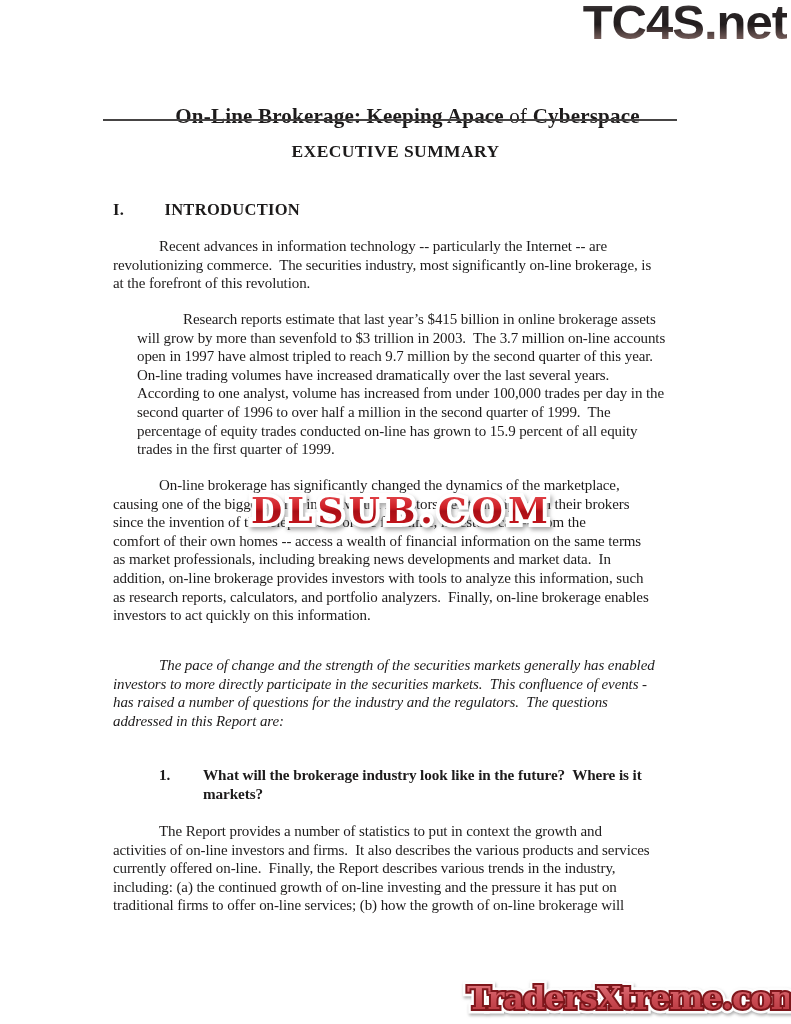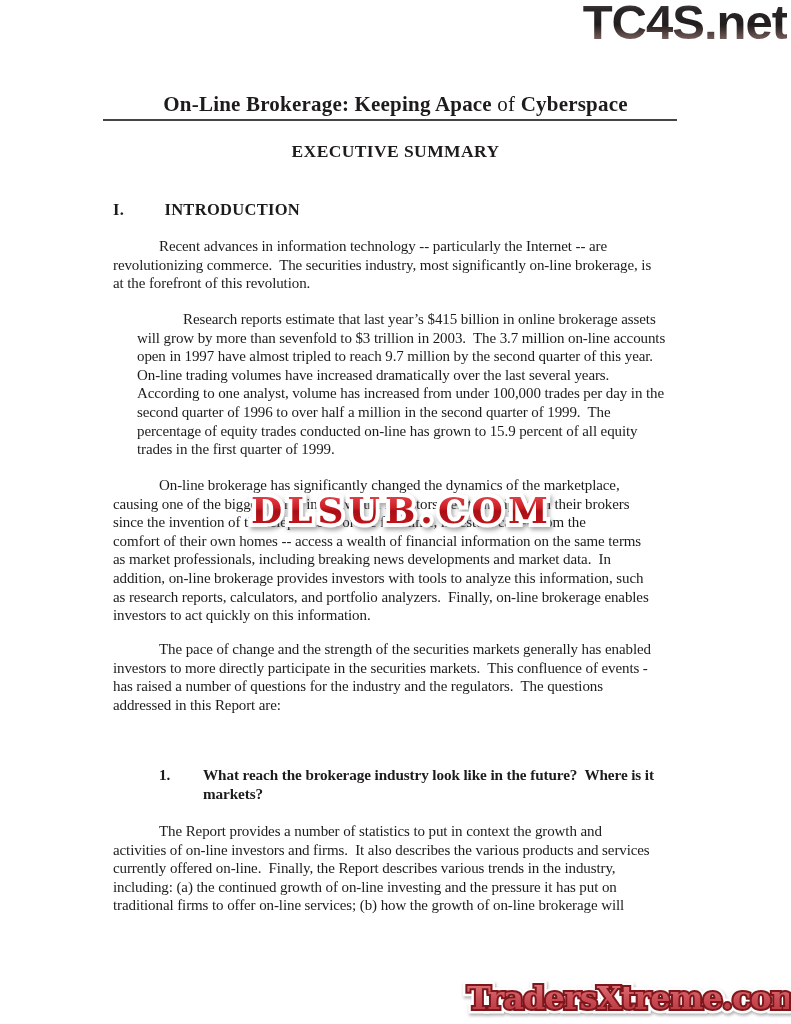--- a/index.html
+++ b/index.html
@@ -12,36 +12,36 @@
     position:absolute;top:-6px;right:4px;
     font-family:"Liberation Sans",sans-serif;font-weight:bold;
     font-size:49px;letter-spacing:-1px;filter:blur(0.4px);
   }
   .tc4s span{
     background:linear-gradient(180deg,#767070 0%,#2c2728 26%,#211c1d 55%,#7c625f 84%,#a88c89 100%);
     -webkit-background-clip:text;background-clip:text;color:transparent;
   }
   
   .title{
-    position:absolute;left:113px;top:92px;width:565px;margin:0;
+    position:absolute;left:113px;top:92px;width:565px;margin:12px;
     text-align:center;font-size:21px;font-weight:bold;letter-spacing:0.2px;white-space:nowrap;
   }
   .title .reg{font-weight:normal;}
   .title-rule{position:absolute;left:103px;top:119px;width:574px;height:2px;background:#464444;}
   .exec{
     position:absolute;left:113px;top:141px;width:565px;margin:0;text-align:center;
     font-size:17.5px;font-weight:bold;letter-spacing:0.4px;
   }
   .section{position:absolute;left:113px;top:200px;font-size:16.5px;font-weight:bold;letter-spacing:0.3px;}
   .sec-num{display:inline-block;width:47px;}
   
   .para{position:absolute;left:113px;width:565px;font-size:15px;line-height:18.6px;letter-spacing:-0.1px;}
   .line{white-space:pre;}
   .indent{padding-left:46px;}
-  .p1{top:237px;} .p2{top:310px;margin-left:24px;} .p3{top:476px;} .p4{top:640px;} .p5{top:822px;}
+  .p1{top:237px;} .p2{top:310px;margin-left:24px;} .p3{top:476px;} .p4{top:656px;font-style:italic;} .p5{top:822px;}
   
   .item{
     position:absolute;left:159px;top:766px;display:flex;
     font-weight:bold;font-size:15.2px;line-height:18.8px;letter-spacing:-0.1px;
   }
   .item-num{flex:0 0 44px;}
   
   .dlsub{
     position:absolute;left:251px;top:483px;width:300px;height:54px;
     filter:drop-shadow(2px 3px 2px rgba(70,70,70,0.45));
@@ -127,21 +127,21 @@
   <div class="para p4">
     <div class="line indent">The pace of change and the strength of the securities markets generally has enabled</div>
     <div class="line">investors to more directly participate in the securities markets.  This confluence of events -</div>
     <div class="line">has raised a number of questions for the industry and the regulators.  The questions</div>
     <div class="line">addressed in this Report are:</div>
   </div>
 
   <div class="item">
     <span class="item-num">1.</span>
     <div>
-      <div class="line">What reach the brokerage industry look like in the future?  Where is it</div>
+      <div class="line">What will the brokerage industry look like in the future?  Where is it</div>
       <div class="line">markets?</div>
     </div>
   </div>
 
   <div class="para p5">
     <div class="line indent">The Report provides a number of statistics to put in context the growth and</div>
     <div class="line">activities of on-line investors and firms.  It also describes the various products and services</div>
     <div class="line">currently offered on-line.  Finally, the Report describes various trends in the industry,</div>
     <div class="line">including: (a) the continued growth of on-line investing and the pressure it has put on</div>
     <div class="line">traditional firms to offer on-line services; (b) how the growth of on-line brokerage will</div>

